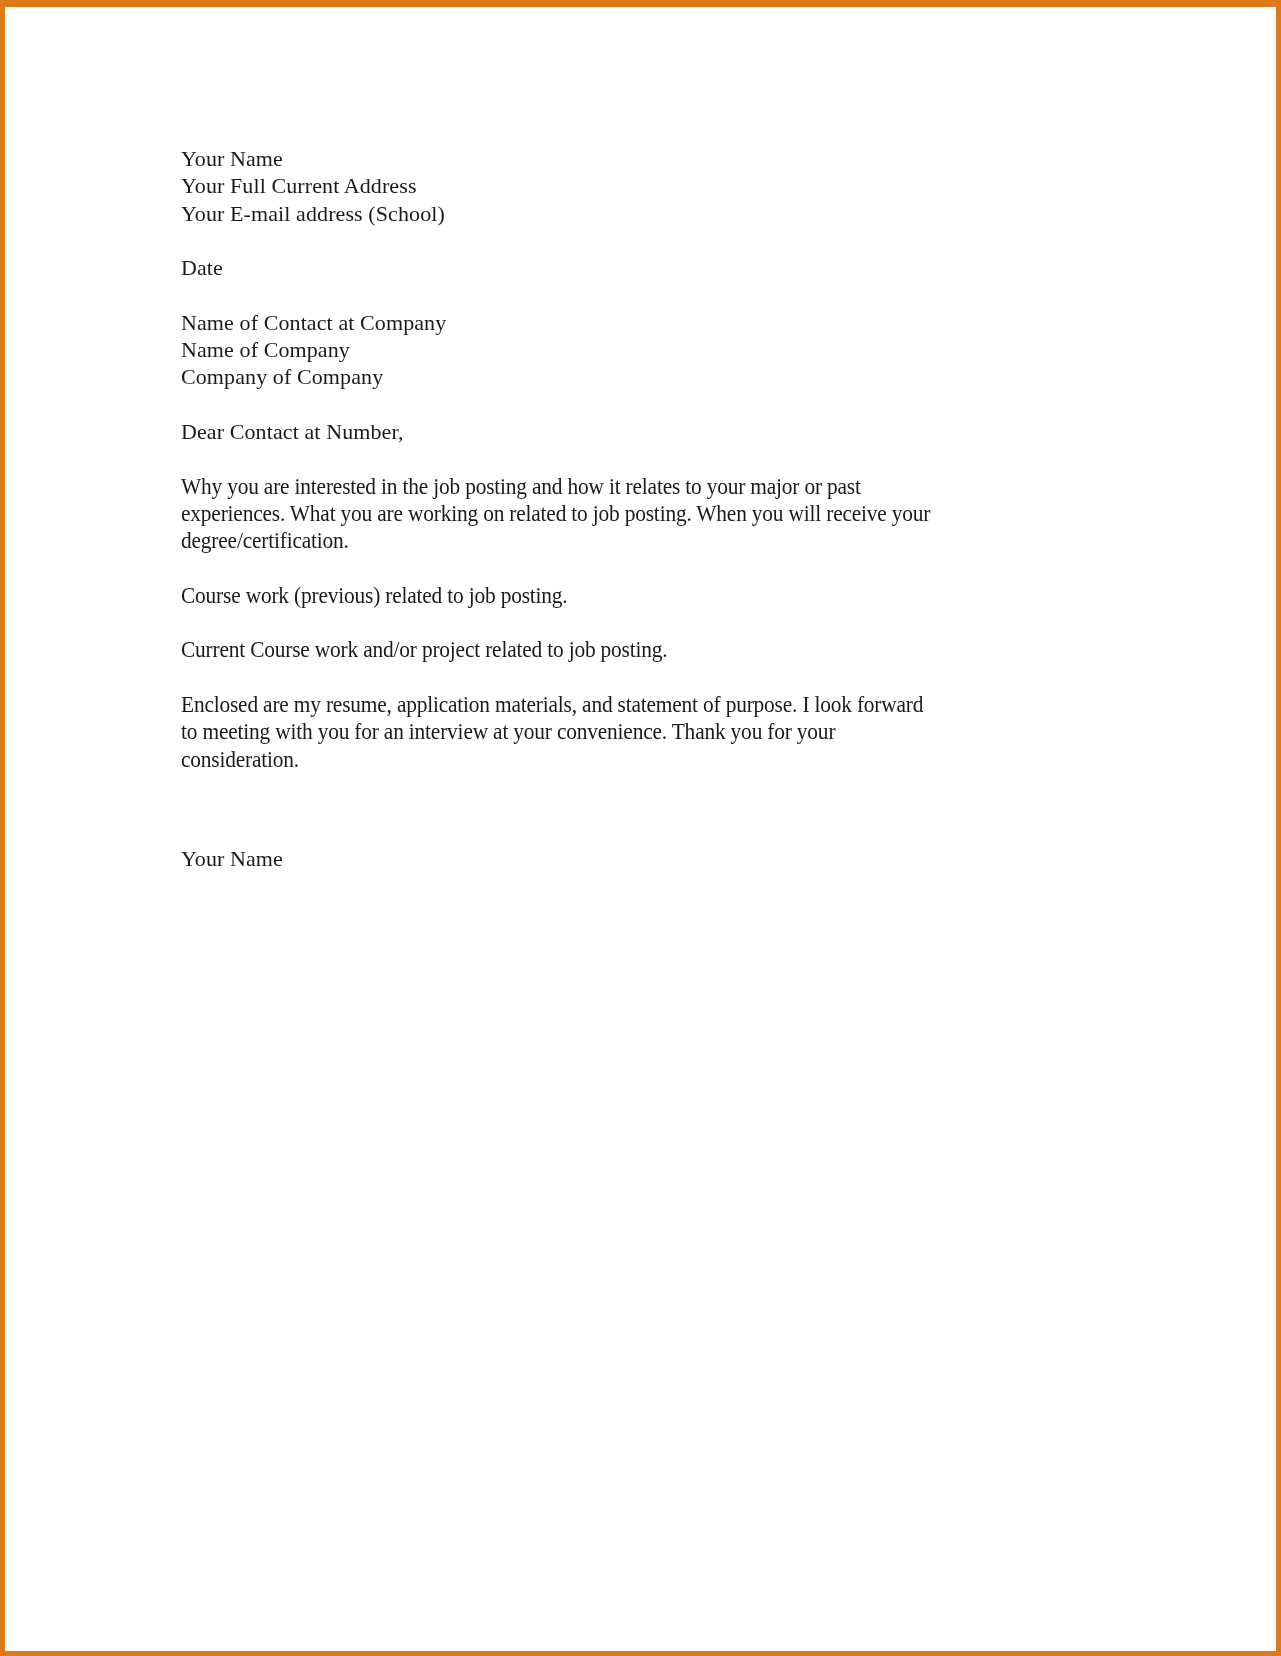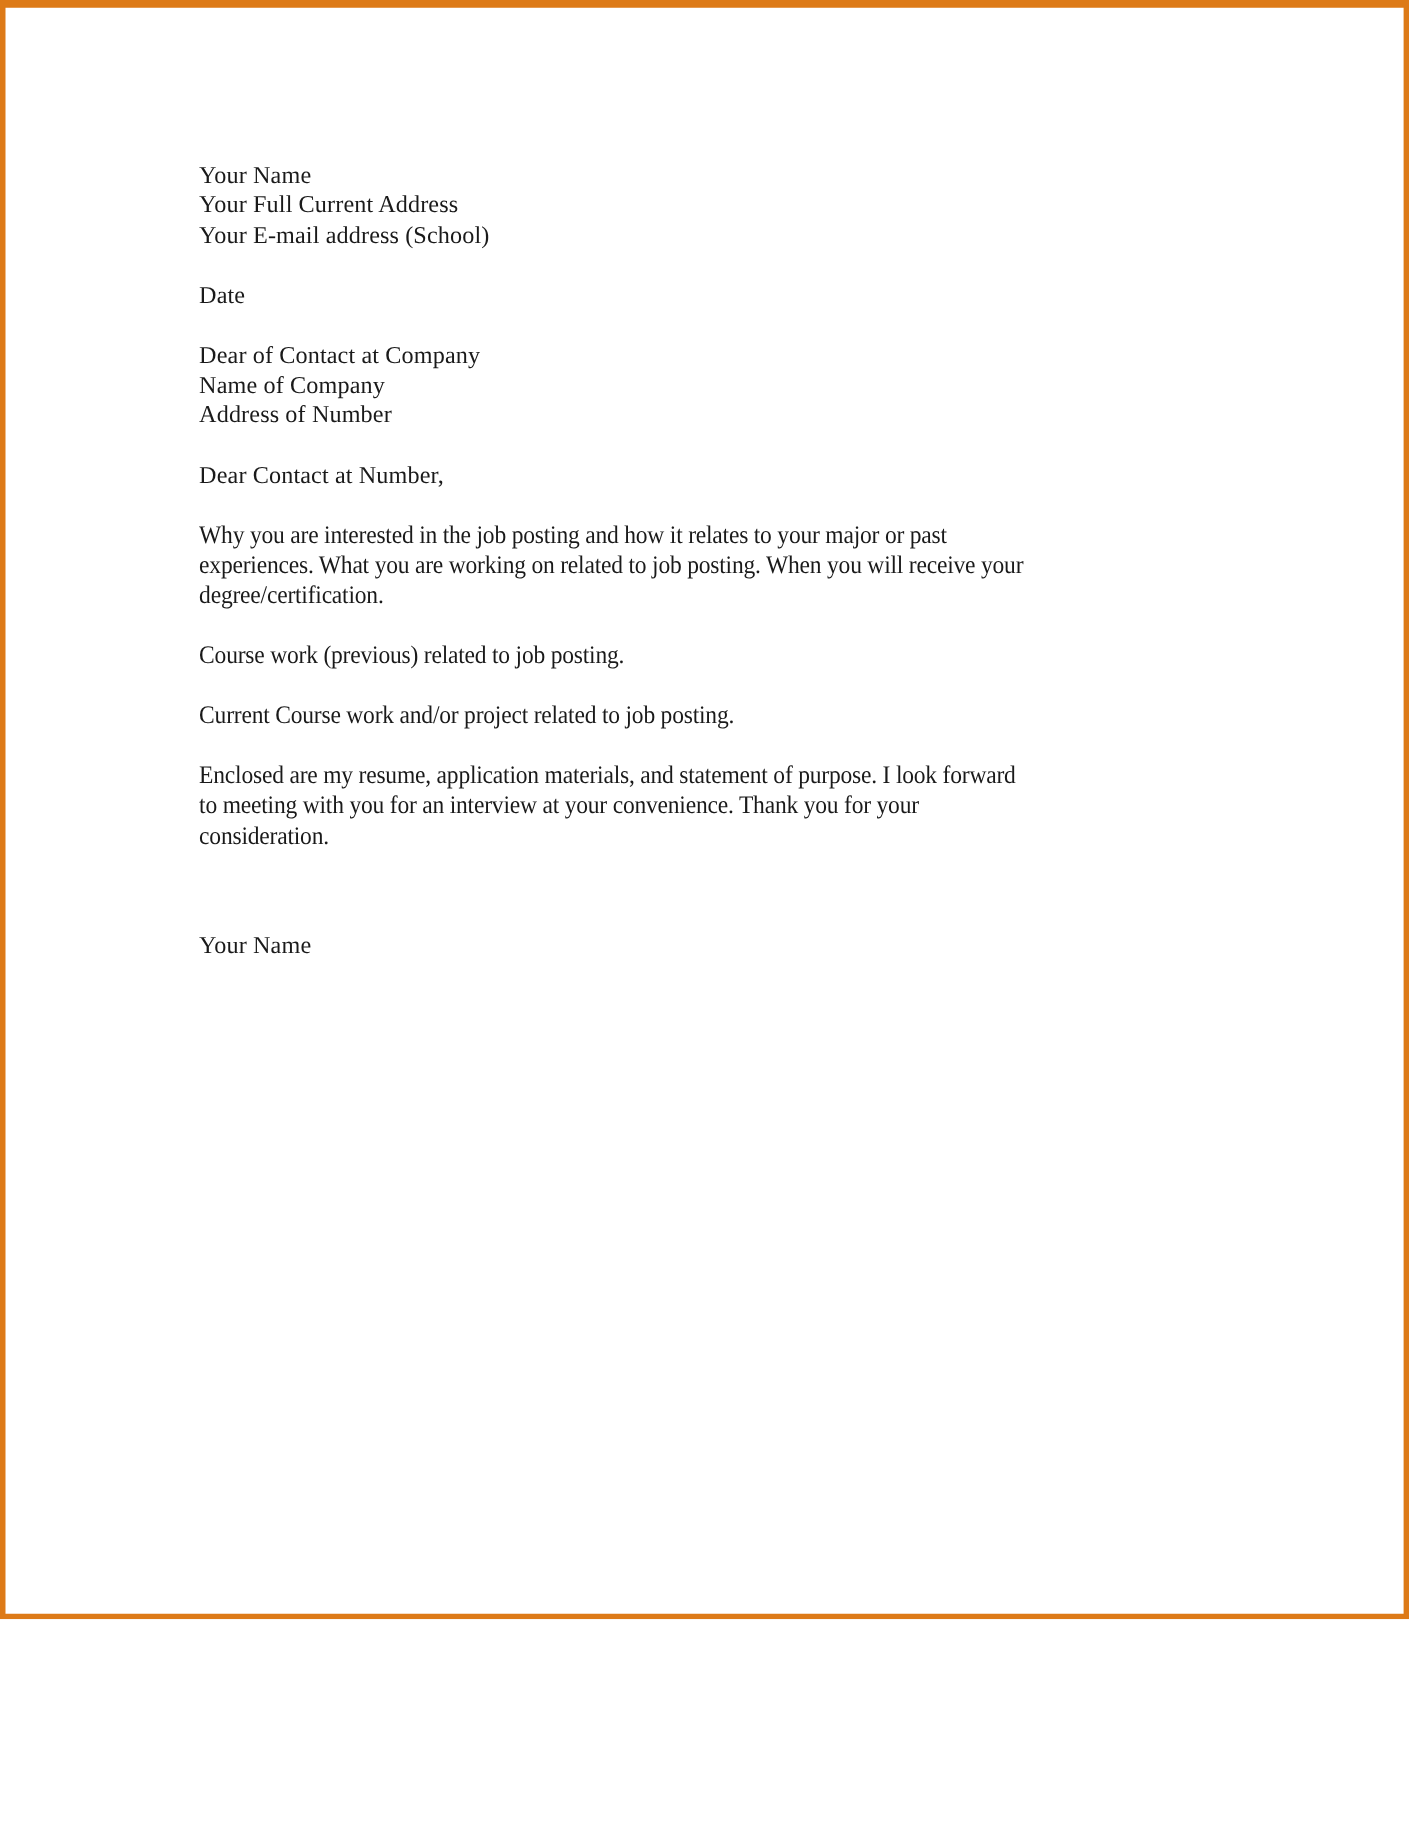--- a/index.html
+++ b/index.html
@@ -8,21 +8,21 @@
     --page-bg: #ffffff;
   }
   * { margin: 0; padding: 0; box-sizing: border-box; }
   html, body {
     background: var(--page-bg);
     font-family: "Liberation Serif", "DejaVu Serif", serif;
   }
   .page {
     position: relative;
     width: 1281px;
-    height: 1472px;
+    height: 1656px;
     background: var(--page-bg);
     border-style: solid;
     border-color: var(--border-color);
     border-width: 7px 5px 5px 5px; 
     overflow: hidden;
     font-family: Liberation Serif, serif;
   }
   .content {
     padding-top: 138px;
     padding-left: 176px;
@@ -55,23 +55,23 @@
         <div class="line">Your Name</div>
         <div class="line">Your Full Current Address</div>
         <div class="line">Your E-mail address (School)</div>
       </div>
 
     <div class="block">
       <div class="line">Date</div>
     </div>
 
     <div class="block">
-        <div class="line">Dear of Contact at Company</div>
+        <div class="line">Name of Contact at Company</div>
         <div class="line">Name of Company</div>
-        <div class="line">Address of Number</div>
+        <div class="line">Company of Company</div>
       </div>
 
     <div class="block">
       <div class="line">Dear Contact at Number,</div>
     </div>
 
     <div class="block para">
         <div class="line">Why you are interested in the job posting and how it relates to your major or past</div>
         <div class="line">experiences. What you are working on related to job posting. When you will receive your</div>
         <div class="line">degree/certification.</div>

